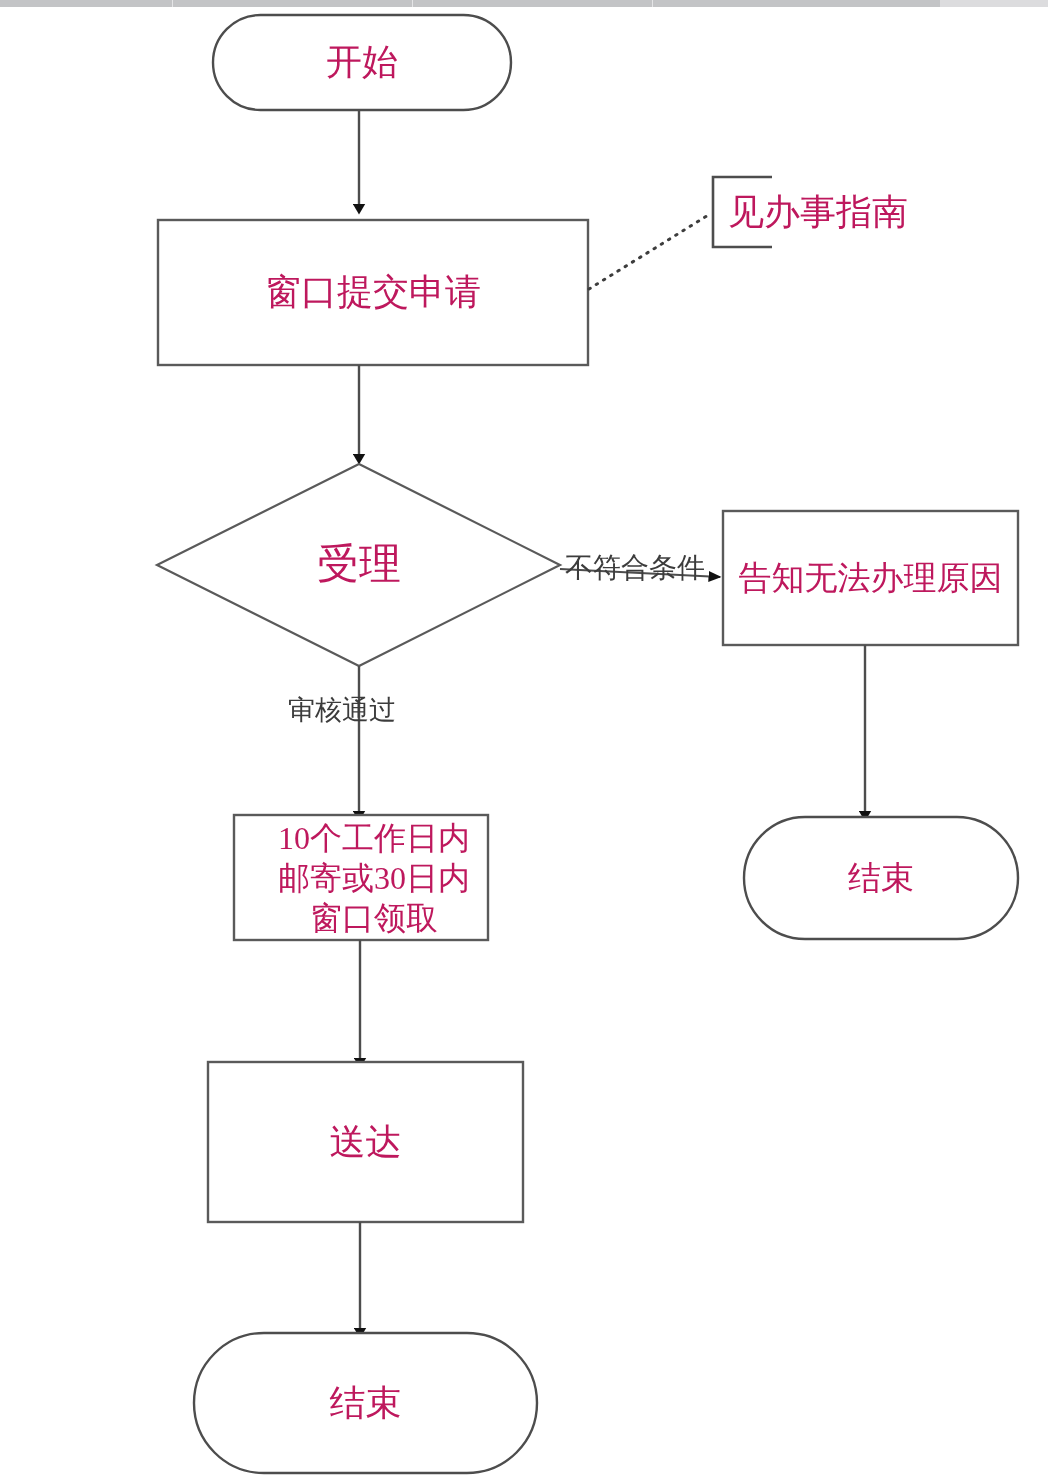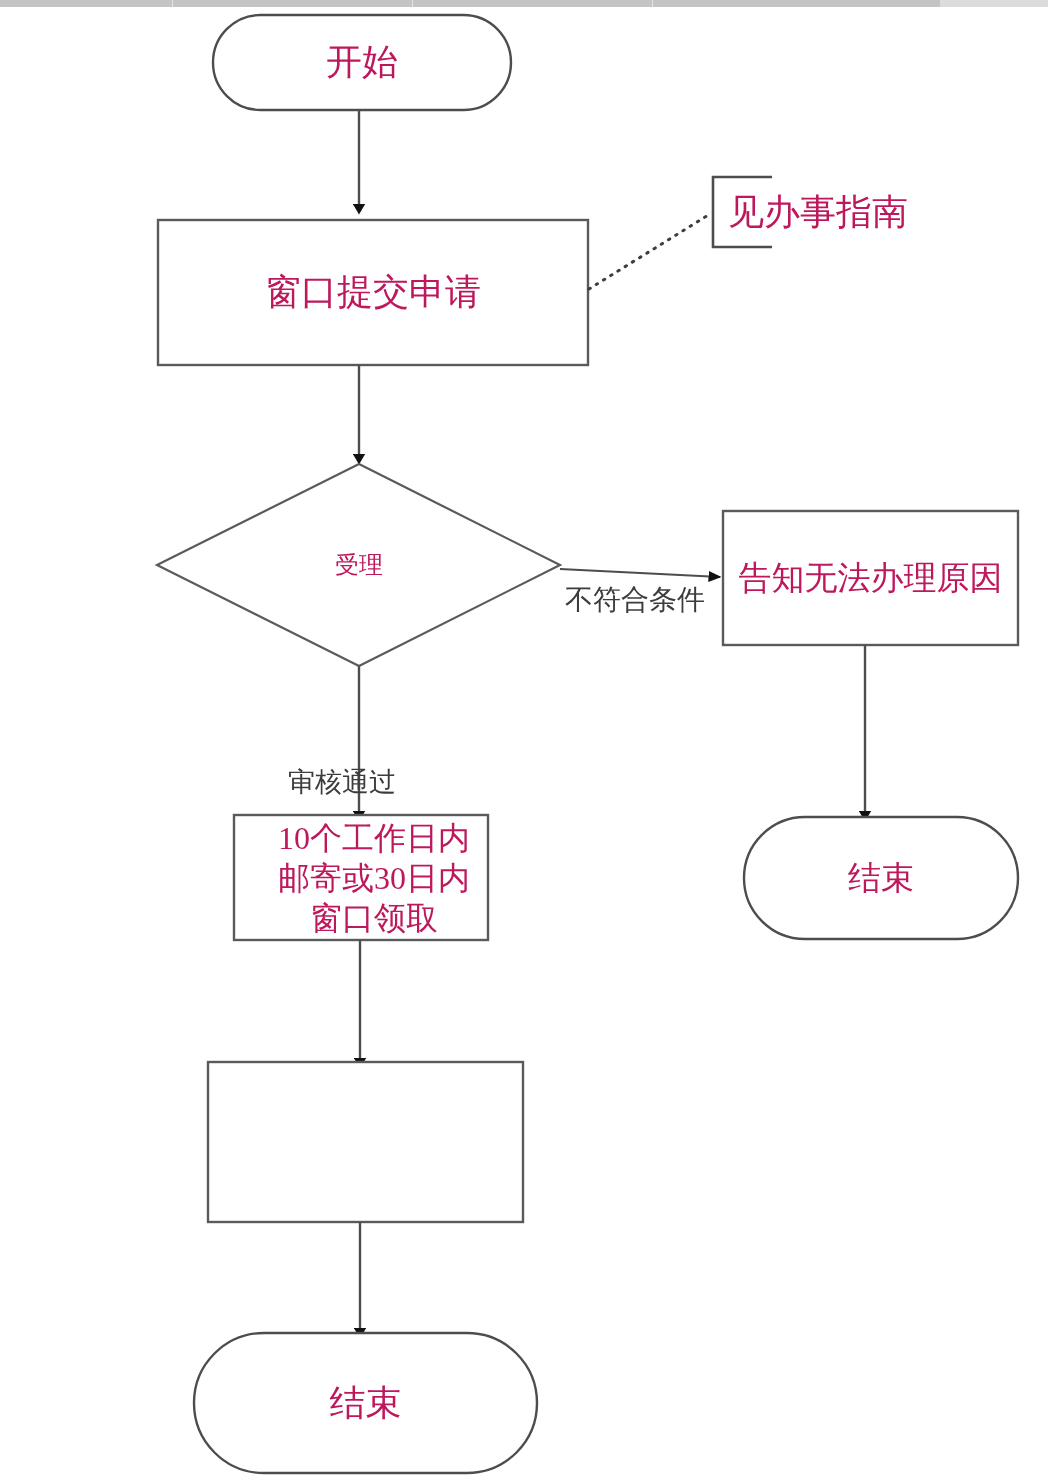--- a/index.html
+++ b/index.html
@@ -54,21 +54,20 @@
     color: #be185d;
     pointer-events: none;
     line-height: 1.18;
     white-space: pre-line;
   }
   .edge-label {
     position: absolute;
     color: #3c3c3c;
     white-space: nowrap;
     line-height: 1;
-    margin-top: 32px;
   }
 </style>
 </head>
 <body>
 
 <div id="page">
 
   <div id="topbar">
     <div class="seg-div" style="left:172px"></div>
     <div class="seg-div" style="left:412px"></div>
@@ -120,30 +119,31 @@
 
     <rect x="194" y="1333" width="343" height="140" rx="70" ry="70" fill="#ffffff" stroke="#4d4d4d" stroke-width="2.4"></rect>
   </svg>
 
   <div class="node-label" style="left:213px; top:15px; width:298px; height:95px; font-size:36px;">开始</div>
 
   <div class="node-label" style="left:158px; top:220px; width:430px; height:145px; font-size:36px;">窗口提交申请</div>
 
   <div class="node-label" style="left:722px; top:178px; width:220px; height:68px; font-size:36px; justify-content:flex-start; padding-left:6px; box-sizing:border-box;">见办事指南</div>
 
-  <div class="node-label" style="left:259px; top:530px; width:200px; height:70px; font-size:24px;">受理</div>
+  <div class="node-label" style="left:259px; top:530px; width:200px; height:70px; font-size:42px;">受理</div>
 
   <div class="node-label" style="left:733px; top:515px; width:275px; height:126px; font-size:33px; line-height:1.3;text-align:right;">告知无法办理原因</div>
 
   <div class="node-label" style="left:744px; top:817px; width:274px; height:122px; font-size:33px;">结束</div>
 
   <div class="node-label" style="left:236px; top:817px; width:276px; height:121px; font-size:32px; line-height:1.25;">10个工作日内
 邮寄或30日内
 窗口领取</div>
 
+  <div class="node-label" style="left:208px; top:1062px; width:315px; height:160px; font-size:36px;">送达</div>
 
   <div class="node-label" style="left:194px; top:1333px; width:343px; height:140px; font-size:36px;">结束</div>
 
   <div class="edge-label" style="left:565px; top:554px; font-size:28px;">不符合条件</div>
 
-  <div class="edge-label" style="left:288px; top:737px; font-size:27px;font-family:Liberation Serif, serif;">审核通过</div>
+  <div class="edge-label" style="left:288px; top:697px; font-size:27px;font-family:Liberation Serif, serif;">审核通过</div>
 
 </div>
 
 </body></html>

